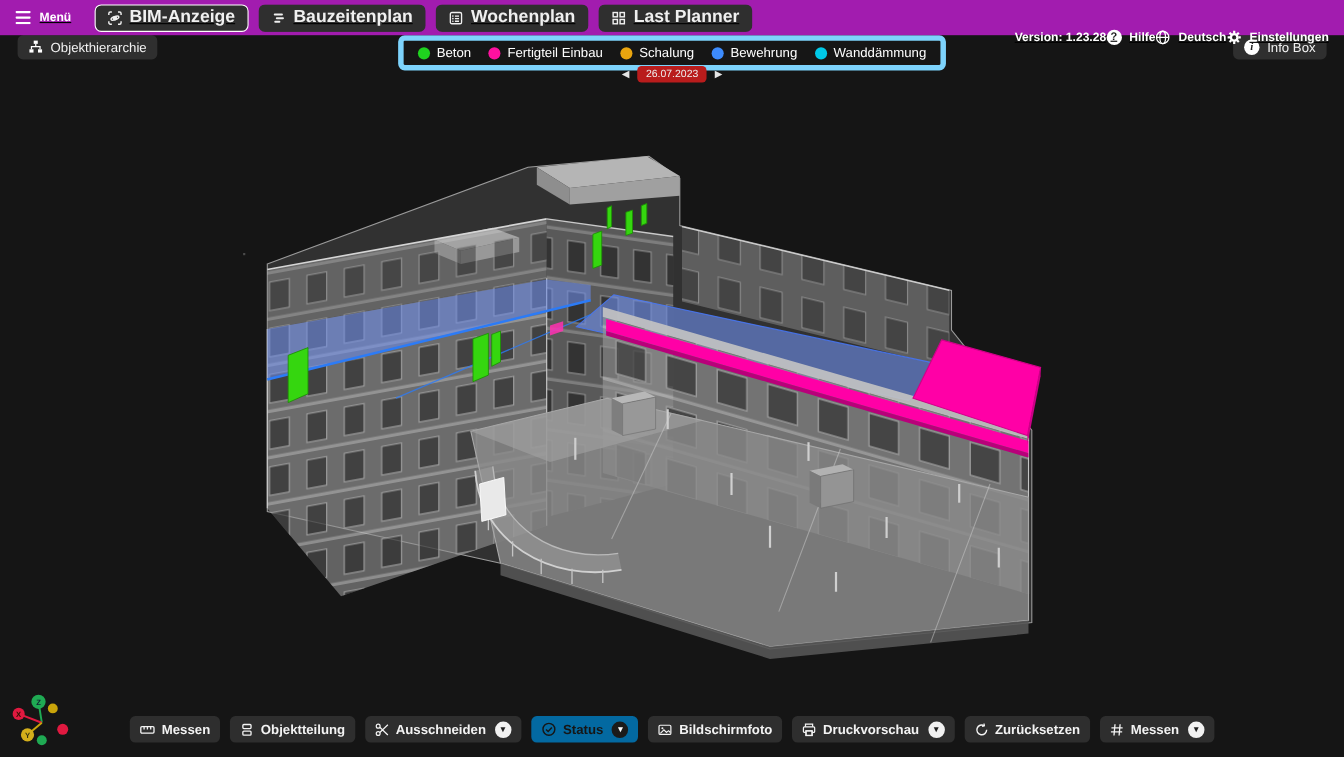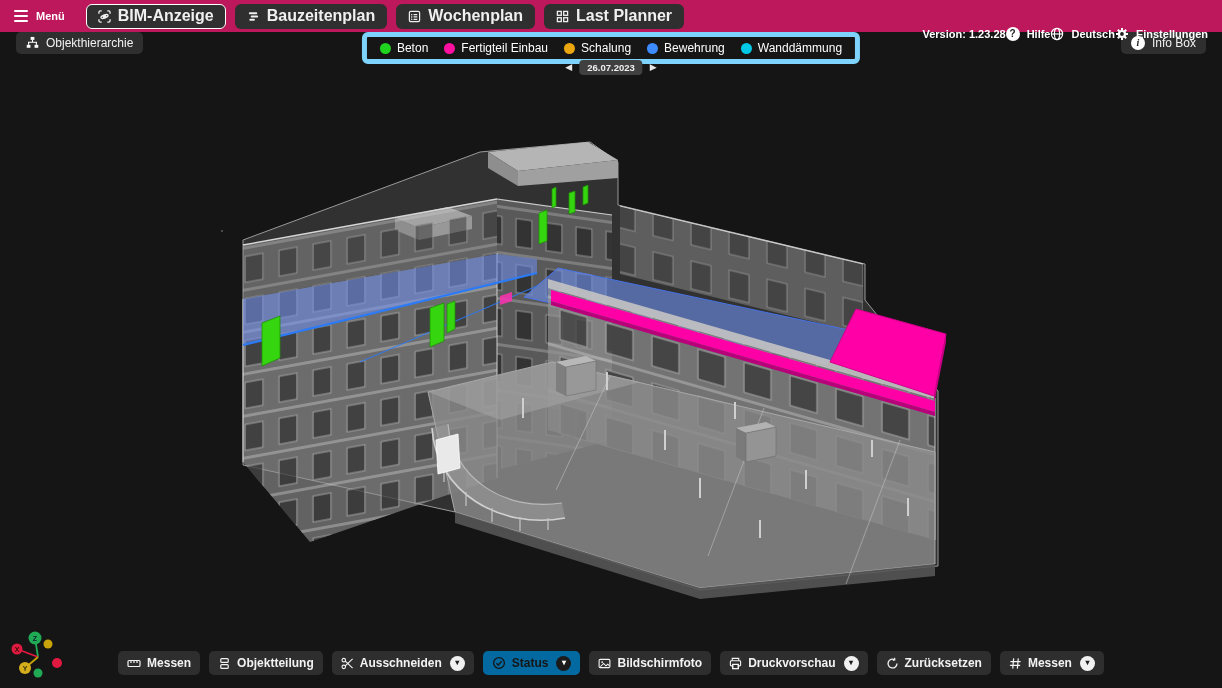--- a/index.html
+++ b/index.html
@@ -3,23 +3,23 @@
 <meta charset="utf-8">
 <style>
   html,body{margin:0;padding:0;}
   body{
     width:1222px;height:688px;position:relative;overflow:hidden;
     background:#151515;font-family:"Liberation Sans",sans-serif;
     -webkit-font-smoothing:antialiased;
   }
   
   .topbar{
-    position:absolute;top:0;left:0;right:0;height:28px;background:#be185d;
+    position:absolute;top:0;left:0;right:0;height:28px;background:#a21caf;
     display:flex;align-items:center;justify-content:space-between;
-    padding:16px 14px;box-sizing:border-box;z-index:20;
+    padding:16px 14px;box-sizing:border-box;z-index:20;text-decoration:underline;
   }
   .tb-left{display:flex;align-items:center;gap:9px;}
   .menu-btn{display:flex;align-items:center;gap:8px;color:#fff;font-size:11px;font-weight:700;margin-right:12px;cursor:pointer;}
   .tab{
     display:flex;align-items:center;gap:7px;background:#2f2f2f;border-radius:6px;
     padding:3px 11px;color:#f0f0f0;font-size:16px;font-weight:700;border:1.5px solid transparent;cursor:pointer;
     height:17px;
   }
   .tab.active{border-color:#ffffff;background:#303030;}
   .brand{position:absolute;left:50%;top:0;height:28px;transform:translateX(-50%);display:flex;align-items:center;gap:7px;}
@@ -41,21 +41,21 @@
   .legend{
     position:absolute;left:50%;top:0;transform:translateX(-50%);
     background:#161616;border:5px solid #7dd3fc;border-radius:6px;
     display:flex;gap:16px;padding:4px 13px;align-items:center;
   }
   .legend-item{display:flex;gap:6px;align-items:center;color:#fff;font-size:12px;cursor:pointer;white-space:nowrap;}
   .dot{width:11px;height:11px;border-radius:50%;background:#888;}
   
   .daterow{position:absolute;top:60px;left:50%;transform:translateX(-50%);display:flex;gap:7px;align-items:center;z-index:15;}
   .arrow{color:#e6e6e6;font-size:9px;cursor:pointer;line-height:1;}
-  .datepill{background:#404040;border-radius:4px;padding:2px 8px;font-size:9.5px;font-weight:700;color:#efefef;}
+  .datepill{background:#b91c1c;border-radius:4px;padding:2px 8px;font-size:9.5px;font-weight:400;color:#efefef;}
   
   .toolbar{position:absolute;bottom:13px;left:0;right:0;display:flex;justify-content:center;gap:9px;z-index:15;align-items:center;}
   .tool{
     background:#2e2e2e;border-radius:5px;padding:4px 9px;display:flex;gap:6px;align-items:center;
     color:#f3f3f3;font-size:12px;font-weight:700;cursor:pointer;height:16px;
   }
   .tool .chev{width:15px;height:15px;border-radius:50%;background:#f1f1f1;color:#1d1d1d;
     font-size:8px;display:flex;align-items:center;justify-content:center;margin-left:2px;line-height:1;}
   .tool.active{background:#0369a1;color:#161616;}
   .tool.active .chev{background:#1b1b1b;color:#fff;}

